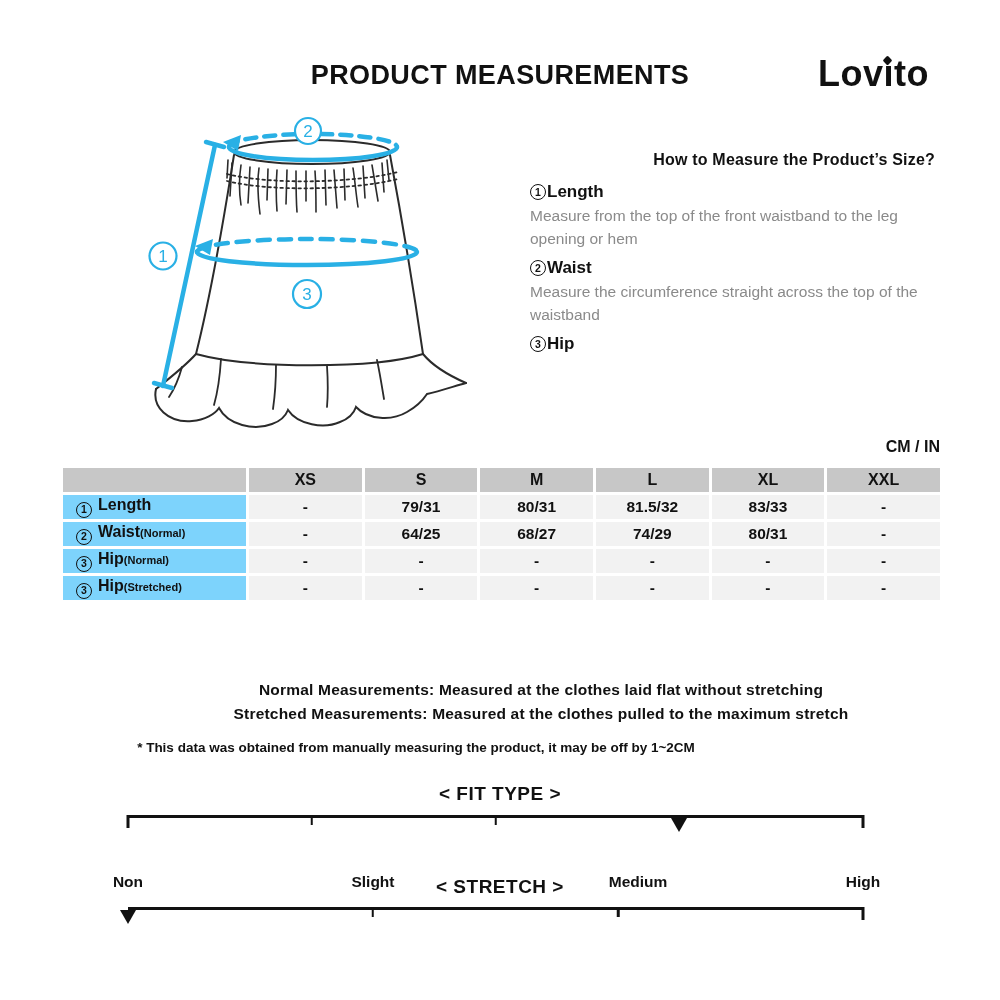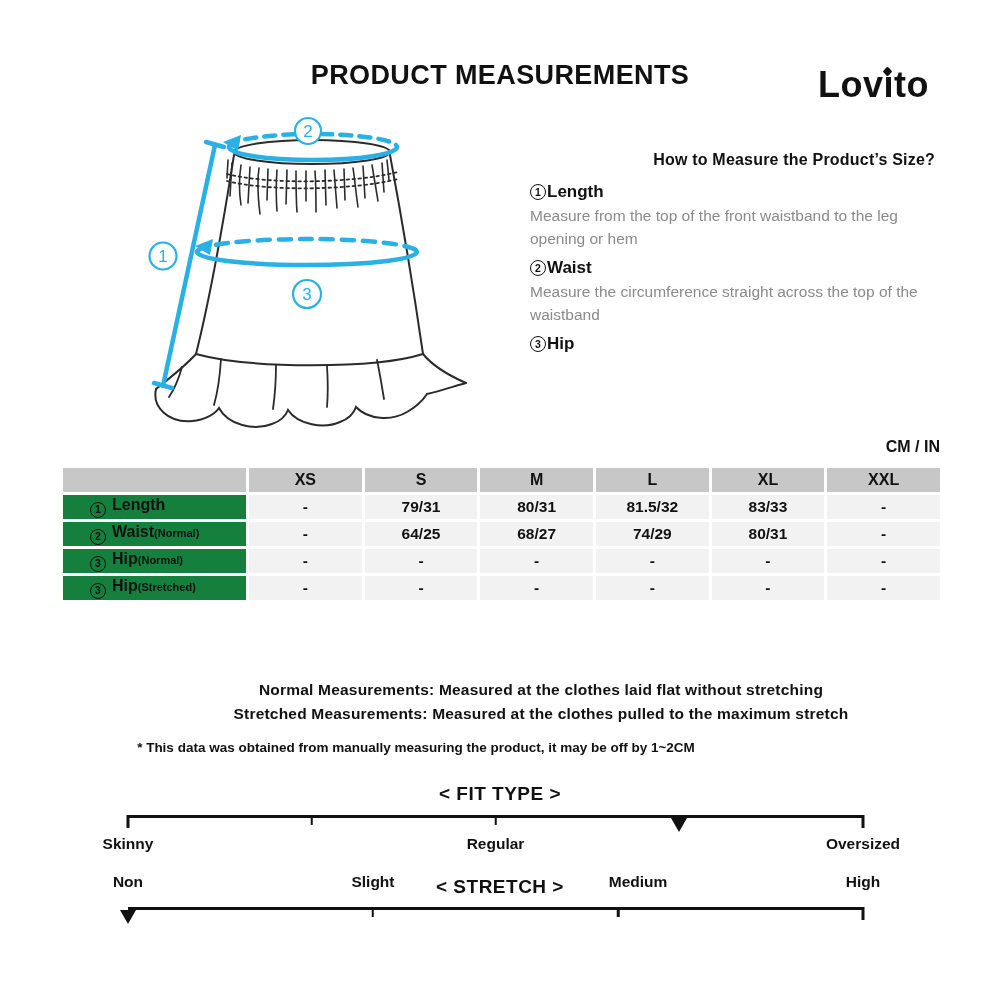--- a/index.html
+++ b/index.html
@@ -2,21 +2,21 @@
 <html><head>
 <meta charset="utf-8">
 <style>
   html,body{margin:0;padding:0;}
   body{width:1000px;height:1000px;background:#fff;font-family:"Liberation Sans",sans-serif;color:#111;}
   .page{position:relative;width:1000px;height:1000px;background:#fff;overflow:hidden;}
 
   
   .title{position:absolute;top:60px;left:0;width:1000px;text-align:center;
          font-size:27px;font-weight:800;letter-spacing:.4px;}
-  .brand{position:absolute;top:64px;left:818px;font-size:36px;font-weight:800;letter-spacing:.5px;white-space:nowrap;}
+  .brand{position:absolute;top:53px;left:818px;font-size:36px;font-weight:800;letter-spacing:.5px;white-space:nowrap;}
   .brand-i{position:relative;display:inline-block;}
   .brand-dot{position:absolute;left:0px;top:4px;width:7px;height:7px;background:#111;
              transform:rotate(45deg);border-radius:1.5px;}
 
   
   .diagram{position:absolute;left:135px;top:108px;width:365px;height:330px;}
 
   
   .howto{position:absolute;left:530px;top:151px;width:405px;}
   .howto h2{font-size:16px;font-weight:700;margin:0 0 12px 0;letter-spacing:.2px;text-align:right;}
@@ -26,21 +26,21 @@
   .circ{display:inline-flex;align-items:center;justify-content:center;
         width:16px;height:16px;border:1.4px solid #111;border-radius:50%;
         font-size:10.5px;font-weight:700;line-height:1;box-sizing:border-box;flex:0 0 auto;}
   .mi-head .circ{margin-right:1px;}
 
   
   .unit{position:absolute;top:438px;left:0;width:940px;text-align:right;font-size:16px;font-weight:700;}
   table.size{position:absolute;left:60px;top:465px;width:883px;border-collapse:separate;border-spacing:3px;table-layout:fixed;}
   table.size th,table.size td{height:24px;padding:0;text-align:center;vertical-align:middle;}
   table.size th{background:#c7c7c7;font-size:16px;font-weight:700;}
-  table.size td.rowlabel{background:#15803d;text-align:left;padding-left:27px;font-size:16px;font-weight:700;}
+  table.size td.rowlabel{background:#7dd3fc;text-align:left;padding-left:13px;font-size:16px;font-weight:700;}
   table.size td.val{background:#f2f2f2;font-size:15.5px;font-weight:700;}
   table.size col.c0{width:183px;}
   .rowlabel .circ{margin-right:6px;vertical-align:-3px;}
   .sub{font-size:11px;font-weight:700;}
 
   
   .note{position:absolute;left:0;width:1000px;text-align:center;font-size:15.5px;font-weight:700;letter-spacing:.2px;padding-left:41px;}
   .note1{top:681px;} .note2{top:705px;}
   .disclaimer{position:absolute;top:740px;left:0;width:808px;text-align:center;font-size:13.5px;font-weight:700;margin-left:12px;}
 
@@ -220,25 +220,20 @@
   <div class="scale sc-fit">
     <div class="bar"></div>
     <div>
         <div class="tick end" style="left: 0%;"></div>
         <div class="tick" style="left: 25%;"></div>
         <div class="tick" style="left: 50%;"></div>
         <div class="tick end" style="left: 100%;"></div>
       </div>
     <div class="marker" style="left: 75%;"></div>
   </div>
-  <div class="scale-labels sl-fit">
-    <span style="left: 0%;">Skinny</span>
-    <span style="left: 50%;">Regular</span>
-    <span style="left: 100%;">Oversized</span>
-  </div>
 
   <div class="scale-title st-stretch">&lt; STRETCH &gt;</div>
   <div class="scale sc-stretch">
     <div class="bar"></div>
     <div>
         <div class="tick" style="left: 33.33%;"></div>
         <div class="tick" style="left: 66.67%;"></div>
         <div class="tick end" style="left: 100%;"></div>
       </div>
     <div class="marker" style="left: 0%;"></div>

